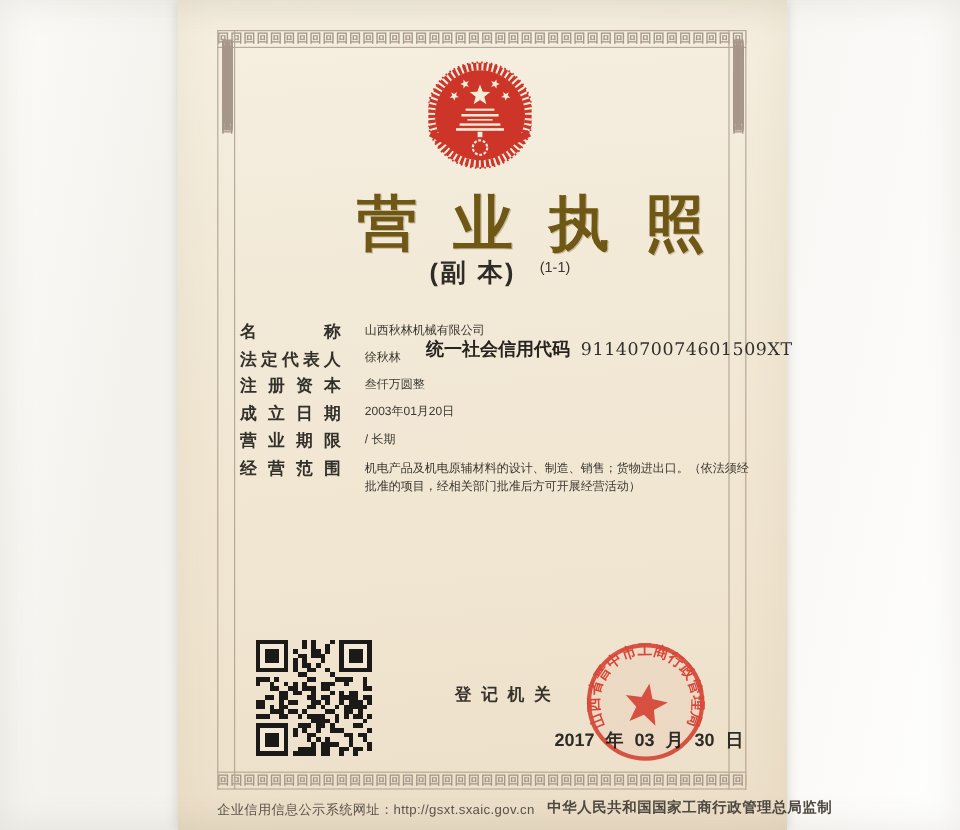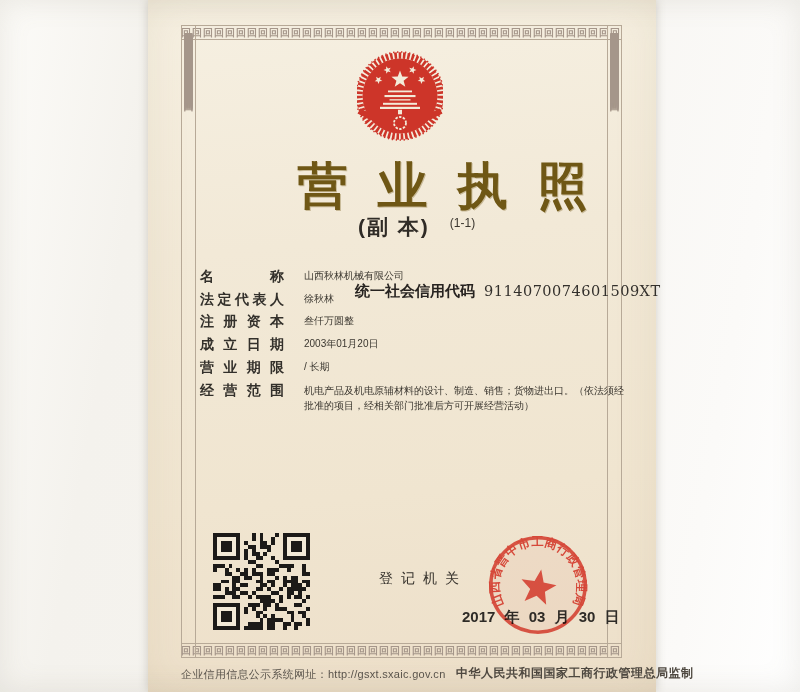--- a/index.html
+++ b/index.html
@@ -37,21 +37,21 @@
   
   .fields{position:absolute;left:200px;top:265px;width:424px;}
   .frow{display:flex;align-items:flex-start;line-height:22.7px;}
   .flabel{width:84px;flex:0 0 84px;font-size:14px;font-weight:bold;color:#33302b;
           text-align:justify;text-align-last:justify;margin-right:20px;}
   .fvalue{font-size:10px;color:#3a362f;}
   .frow.multi{line-height:15.4px;}
   .frow.multi .flabel,.frow.multi .fvalue{padding-top:4px;}
   
   .qr{position:absolute;left:213px;top:533px;width:97px;height:97px;}
-  .regauth{position:absolute;left:379px;top:570px;font-size:14px;font-weight:normal;color:#36322c;
+  .regauth{position:absolute;left:379px;top:570px;font-size:14px;font-weight:bold;color:#36322c;
            letter-spacing:8px;white-space:nowrap;}
   .dateline{position:absolute;left:462px;top:608px;font-size:15px;color:#2e2b27;
             word-spacing:5px;white-space:nowrap;font-weight:bold;}
   .seal{position:absolute;left:482px;top:529px;width:112px;height:112px;
         mix-blend-mode:multiply;opacity:.9;}
   
   .footl{position:absolute;left:181px;top:667px;font-size:11px;color:#5a544c;letter-spacing:.3px;}
   .footr{position:absolute;left:456px;top:665px;font-size:12px;font-weight:bold;color:#4e4840;
          letter-spacing:.5px;}
   .vignette{position:absolute;inset:0;pointer-events:none;

